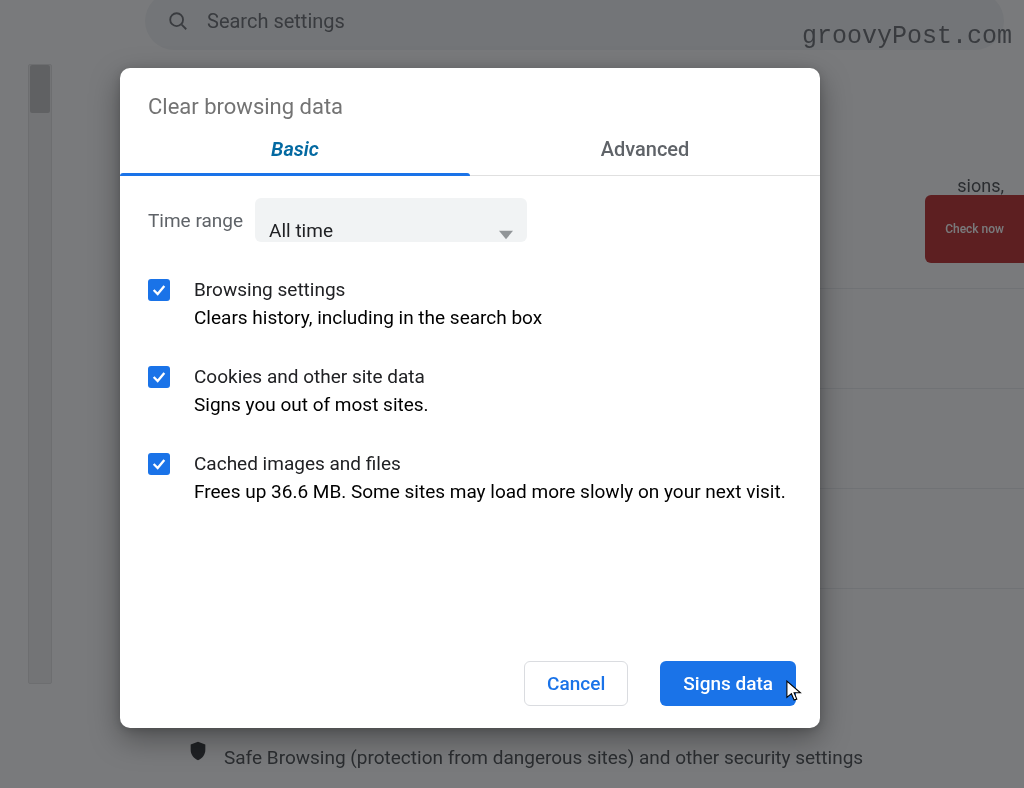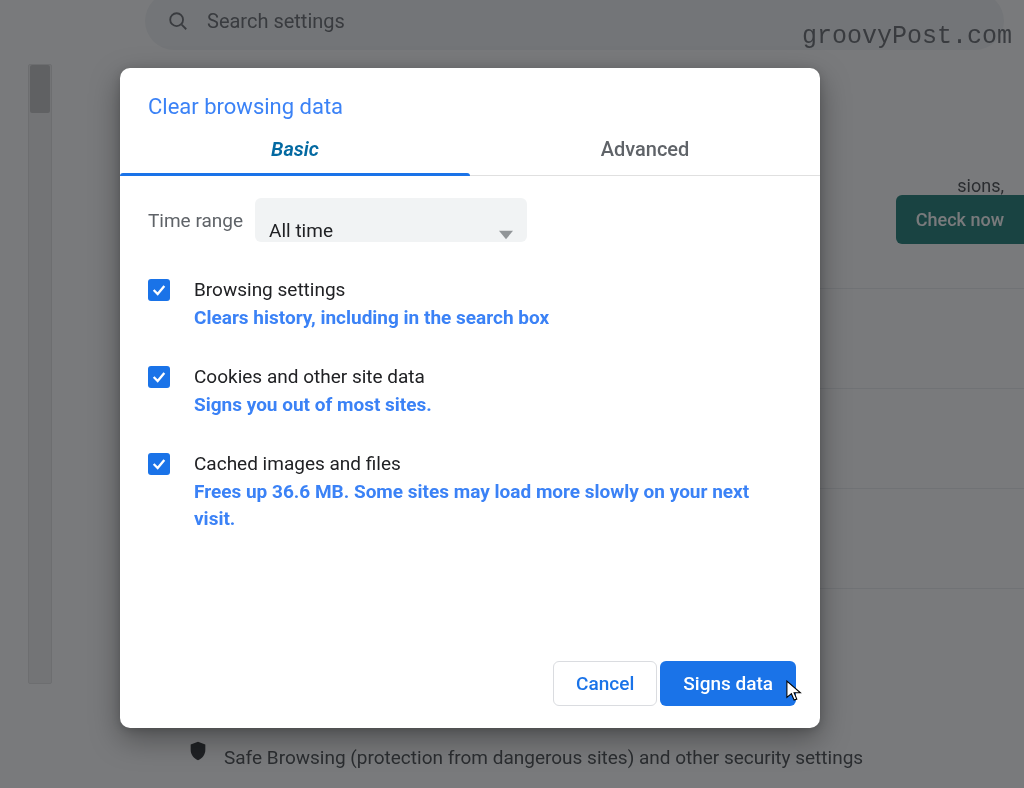--- a/index.html
+++ b/index.html
@@ -26,22 +26,22 @@
   .bg-scroll-track {
     position:absolute; left:28px; top:64px; width:24px; height:620px;
     background:#f1f1f1; border:1px solid #e0e0e0; border-radius:2px;
   }
   .bg-scroll-thumb {
     position:absolute; left:1px; top:0; width:20px; height:48px;
     background:#c1c1c1; border-radius:2px;
   }
   .bg-check-btn {
     position:absolute; right:0; top:195px;
-    background:#0f766e; color:#fff; font-size:18px; font-weight:500;
-    padding:14px 20px; border-radius:6px 0 0 6px;
+    background:#b91c1c; color:#fff; font-size:12px; font-weight:500;
+    padding:27px 20px; border-radius:6px 0 0 6px;
   }
   .bg-text1 {
     position:absolute; right:20px; top:175px; color:#3c4043; font-size:18px;
   }
   .bg-line { position:absolute; left:140px; height:1px; background:#e8eaed; right:0; }
   .bg-card-text {
     position:absolute; left:224px; top:746px; color:#3c4043; font-size:19px;
   }
   .bg-shield {
     position:absolute; left:187px; top:740px; width:22px; height:22px;
@@ -50,21 +50,21 @@
     position:absolute; inset:0; background:rgba(32,33,36,0.6);
   }
   
   .dialog {
     position:absolute; left:120px; top:68px; width:700px; height:660px;
     background:#fff; border-radius:10px;
     box-shadow:0 11px 30px rgba(0,0,0,0.35), 0 2px 8px rgba(0,0,0,0.15);
     display:flex; flex-direction:column;
   }
   .dialog-title {
-    padding:26px 28px 18px; font-size:22px; color:#3b82f6;
+    padding:26px 28px 18px; font-size:22px; color:#737373;
   }
   .tab-row { display:flex; border-bottom:1px solid #e0e0e0; }
   .tab {
     flex:1; text-align:center; padding-bottom:14px;
     font-size:20px; font-weight:500; color:#5f6368; cursor:pointer;
     position:relative;
   }
   .tab.active { color:#0369a1; font-weight:600;font-style:italic; }
   .tab.active::after {
     content:""; position:absolute; left:0; right:0; bottom:-1px; height:3px;
@@ -85,23 +85,23 @@
     display:flex; gap:24px; padding:12px 28px 20px; align-items:flex-start;
   }
   .chk {
     width:22px; height:22px; border-radius:3px; background:#1a73e8;
     display:flex; align-items:center; justify-content:center; flex-shrink:0;
     margin-top:3px; cursor:pointer;
   }
   .chk svg { width:16px; height:16px; }
   .opt-texts { font-size:19px; line-height:1.45; }
   .opt-title { color:#202124; }
-  .opt-desc  { color:#3b82f6;font-weight:bold; }
+  .opt-desc  { color:#000000; }
   .button-row {
-    display:flex; justify-content:flex-end; gap:3px;
+    display:flex; justify-content:flex-end; gap:32px;
     padding:16px 24px 22px;
   }
   .btn {
     font-size:19px; font-weight:500; padding:10px 22px;
     border-radius:6px; cursor:pointer; border:1px solid transparent;
   }
   .btn-cancel { color:#1a73e8; background:#fff; border-color:#dadce0; }
   .btn-primary { color:#fff; background:#1a73e8; }
   .cursor {
     position:absolute; left:786px; top:680px; width:18px; height:22px;

